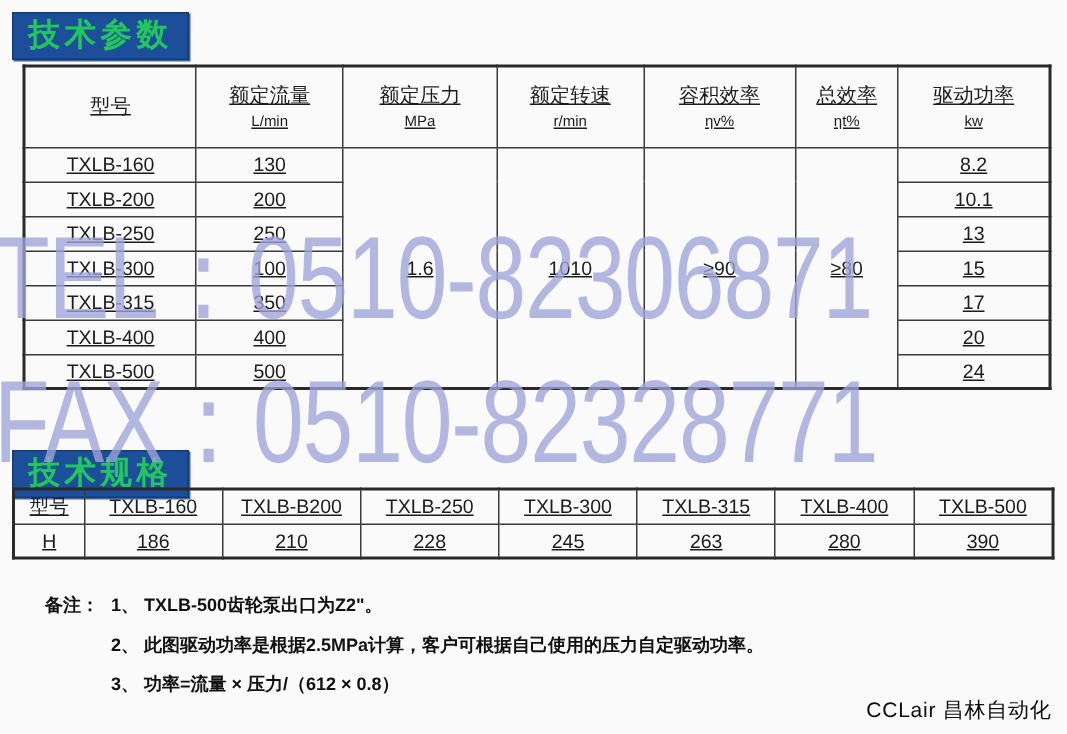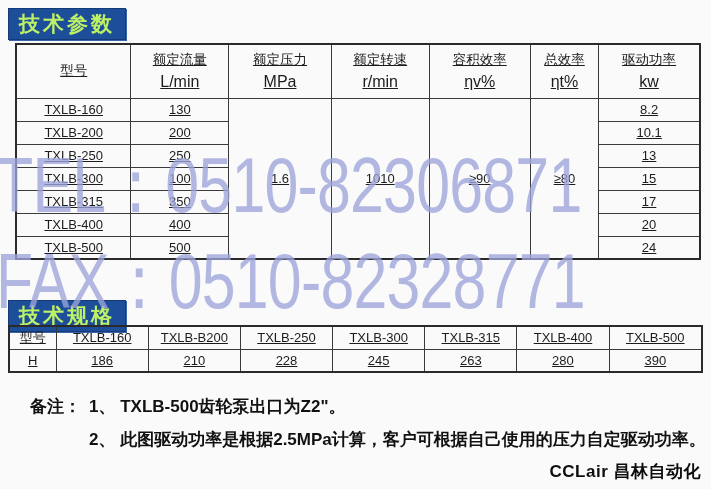--- a/index.html
+++ b/index.html
@@ -17,21 +17,21 @@
     color: #1c1c1c;
   }
 
   
   .badge {
     position: absolute;
     left: 8px;
     background: #1d4e9a;
     border: 1px solid #143a77;
     box-shadow: 1px 1px 0 #3a66a8;
-    color: #bef264;
+    color: #22c55e;
     font-size: 21px;
     font-weight: bold;
     letter-spacing: 3px;
     padding: 3px 10px 4px 10px;
     line-height: 1.1;
   }
   .badge-1 { top: 8px; }
   .badge-2 { top: 300px; }
 
   
@@ -53,51 +53,51 @@
   }
   .t-params {
     left: 15px;
     top: 43px;
     width: 686px;
     border: 2px solid #2a2a2a;
   }
   .t-params thead th { height: 54px; }
   .t-params tbody td { height: 23px; }
   .t-params .hd-title { font-size: 13.5px; line-height: 1.6; }
-  .t-params .hd-unit  { font-size: 16px;  line-height: 1.4; }
+  .t-params .hd-unit  { font-size: 10px;  line-height: 1.4; }
 
   .t-specs {
     left: 8px;
     top: 325px;
     width: 695px;
     border: 2px solid #2a2a2a;
   }
   .t-specs td { height: 23px; }
 
   
   .notes {
     position: absolute;
     left: 30px;
     top: 396px;
     display: flex;
-    font-size: 17px;
+    font-size: 12px;
     font-weight: bold;
     color: #111;
   }
   .notes-label { white-space: nowrap; margin-right: 8px; line-height: 1.3; }
   .notes-list  { display: flex; flex-direction: column; }
   .note-item   { margin-bottom: 11px; line-height: 1.3; white-space: nowrap; }
 
   
   .brand {
     position: absolute;
     right: 10px;
     bottom: 6px;
-    font-size: 17px;
-    font-weight: 700;
+    font-size: 14px;
+    font-weight: 400;
     color: #0d0d0d;
     letter-spacing: 0.5px;
   }
 
   
   .watermark {
     position: absolute;
     left: -4px;
     white-space: nowrap;
     font-size: 78px;
@@ -243,18 +243,19 @@
           <td>390</td>
         </tr>
       </tbody>
   </table>
 
   <div class="notes">
     <div class="notes-label">备注：</div>
     <div class="notes-list">
         <div class="note-item">1、 TXLB-500齿轮泵出口为Z2"。</div>
         <div class="note-item">2、 此图驱动功率是根据2.5MPa计算，客户可根据自己使用的压力自定驱动功率。</div>
+        <div class="note-item">3、 功率=流量 × 压力/（612 × 0.8）</div>
       </div>
   </div>
 
   <div class="brand">CCLair 昌林自动化</div>
 
 </div>
 
 </body></html>

